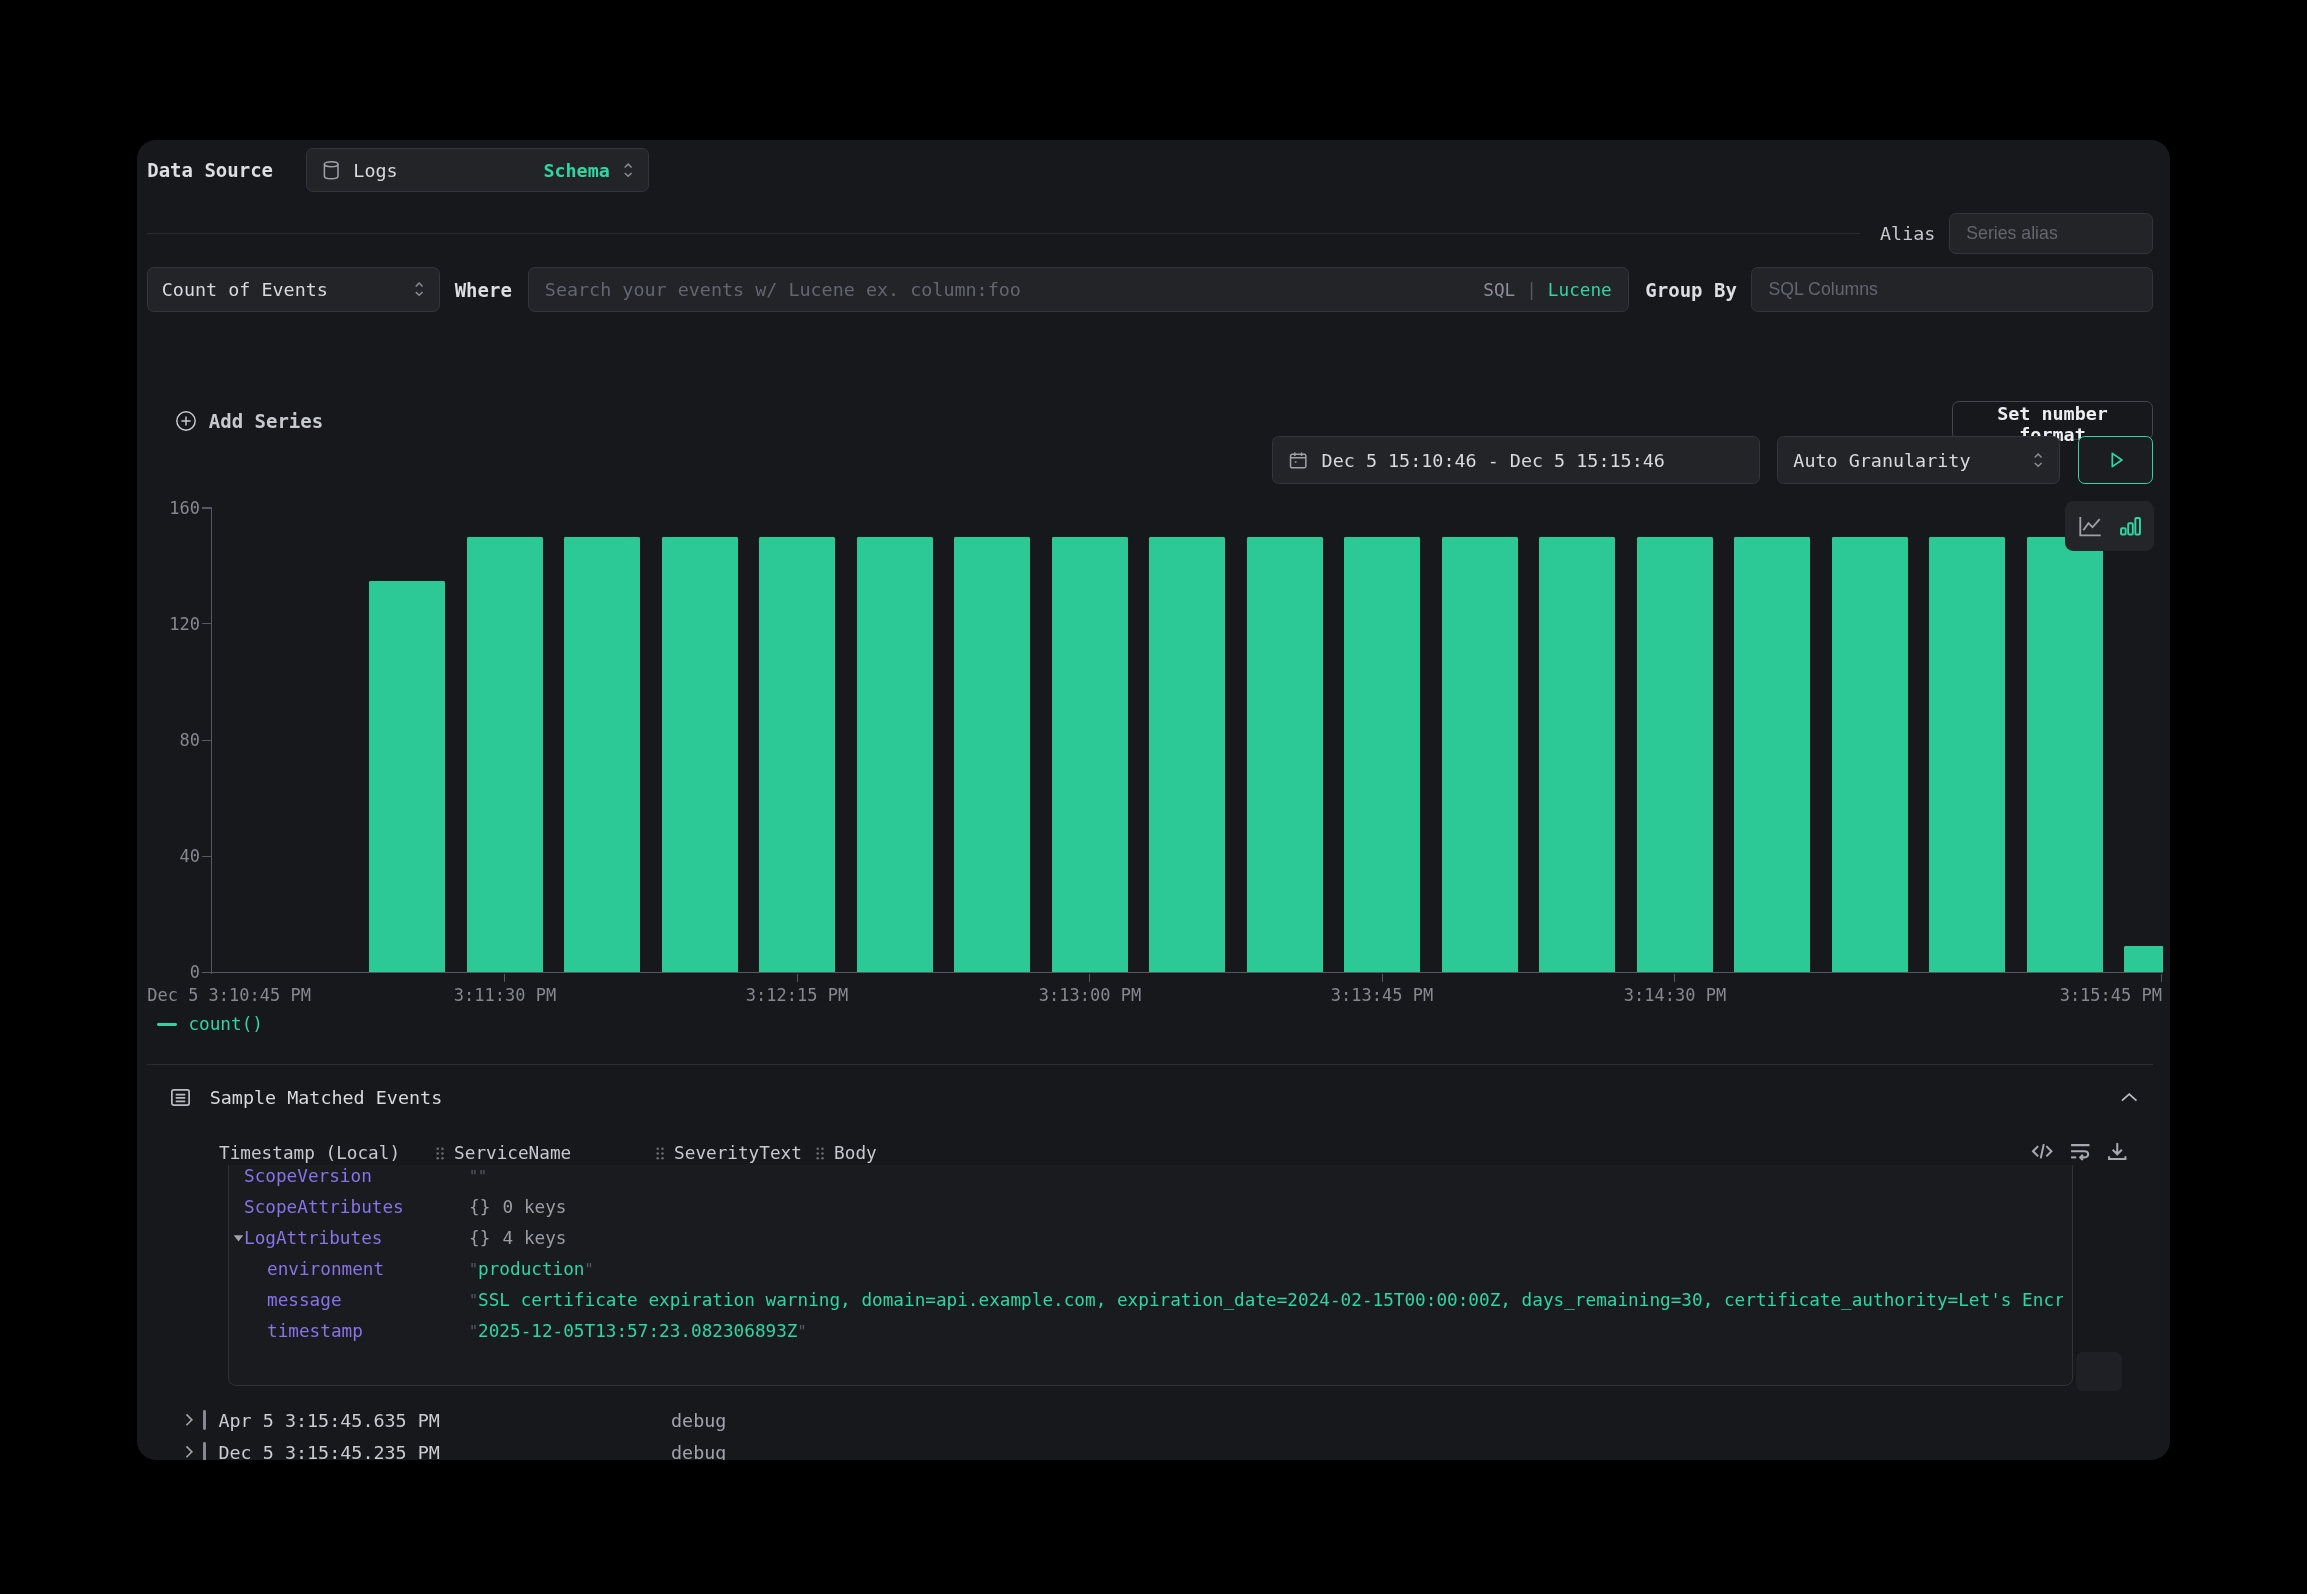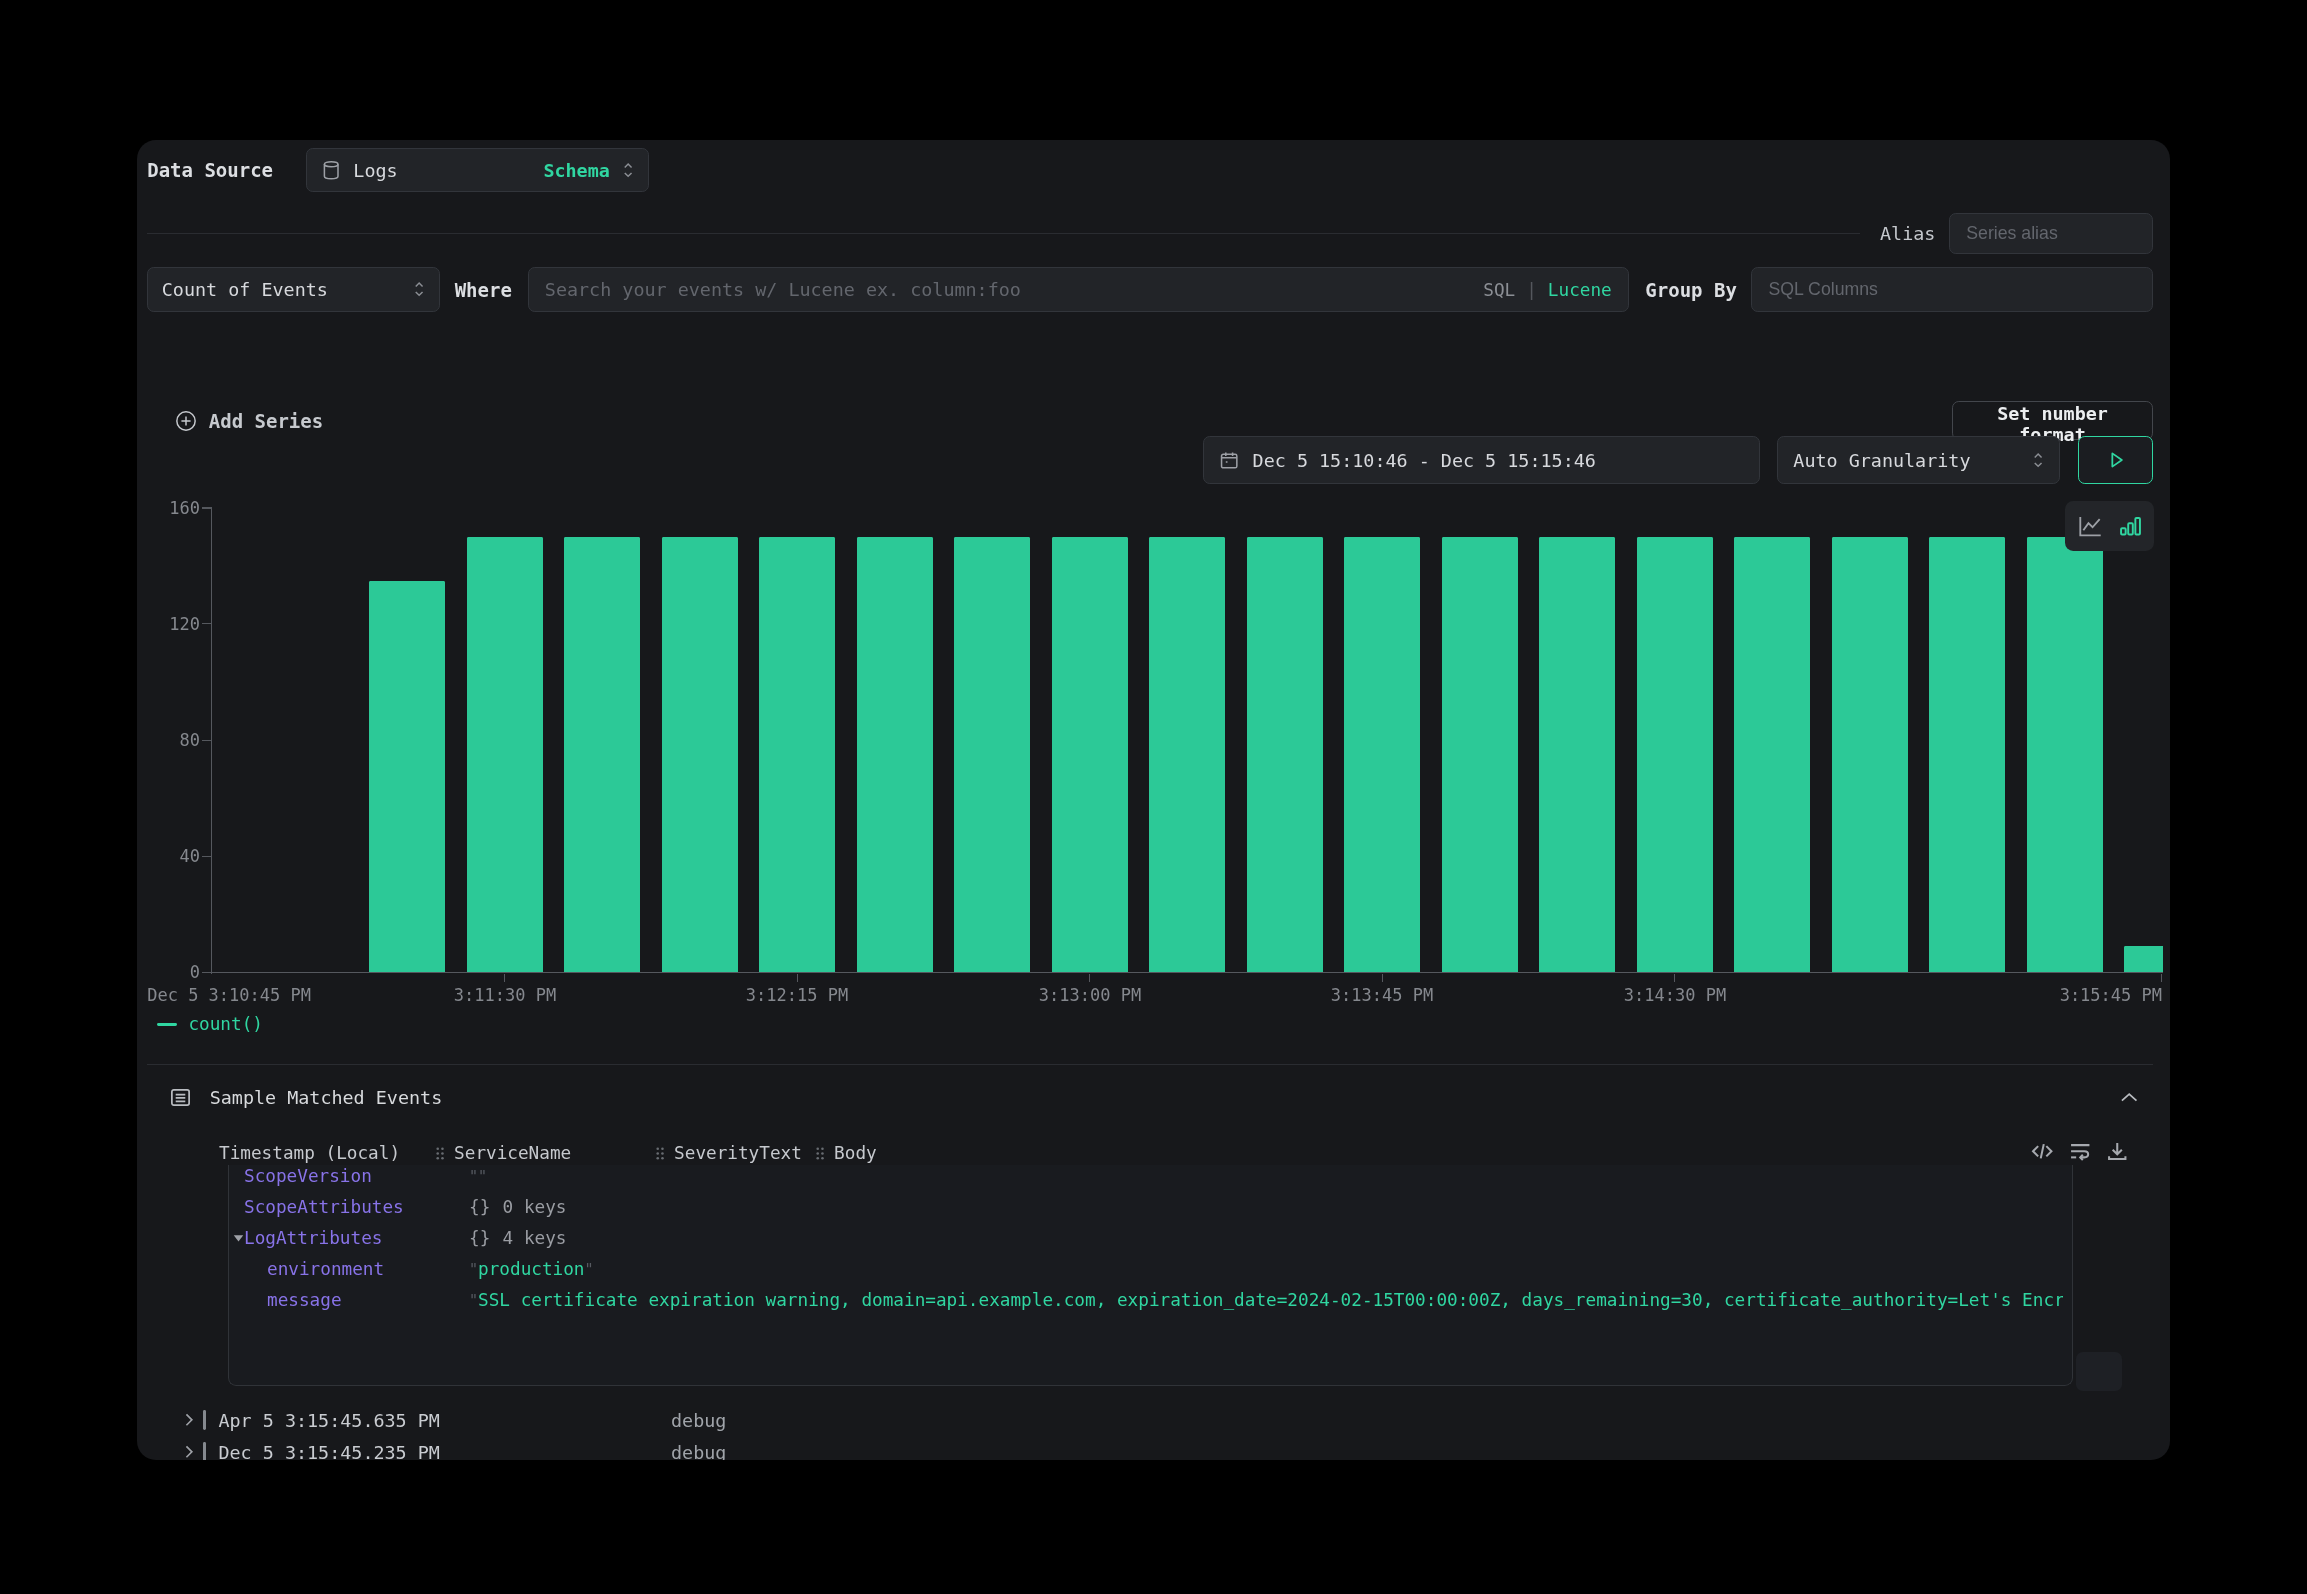--- a/index.html
+++ b/index.html
@@ -45,21 +45,21 @@
   .groupby-label{margin-left:16.3px;}
   .groupby-input{margin-left:14.3px;width:403px;height:45px;font-size:17.7px;}
   
   .row-series{top:221px;height:39px;margin-top:40px;}
   .add-series{display:flex;align-items:center;gap:11.6px;margin-left:28px;cursor:pointer;
               color:#c6c9ce;font-size:19px;font-weight:700;}
   .numfmt{margin-left:auto;width:201px;height:39px;background:transparent;border:1.4px solid #43464c;
           border-radius:6.8px;color:#eceef0;font-family:inherit;font-size:18.4px;font-weight:700;cursor:pointer;}
   
   .row-toolbar{top:296px;height:48px;justify-content:flex-end;gap:17.7px;}
-  .timerange{width:557px;height:48px;padding:0 15px;gap:13.6px;cursor:pointer;font-size:18.4px;}
+  .timerange{width:488px;height:48px;padding:0 15px;gap:13.6px;cursor:pointer;font-size:18.4px;}
   .granularity{width:283px;height:48px;padding:0 15px;cursor:pointer;font-size:18.4px;}
   .granularity .chev{margin-left:auto;}
   .run-btn{width:75px;height:48px;background:#1b1d21;border:1.7px solid var(--accent);border-radius:6.8px;
            display:flex;align-items:center;justify-content:center;cursor:pointer;}
   
   .chart{position:absolute;left:0;top:368px;width:2033px;height:518px;}
   .y-axis-line{position:absolute;left:74px;top:0;width:1.4px;height:466px;background:var(--axis);}
   .x-axis-line{position:absolute;left:74px;top:464px;width:1952px;height:1.4px;background:var(--axis);}
   .plot{position:absolute;left:76px;top:0;width:1950px;height:464px;overflow:hidden;}
   .bar{position:absolute;bottom:0;border-radius:1.4px 1.4px 0 0;}
@@ -375,20 +375,24 @@
           <span class="attr-val"><span class="braces">{}</span><span class="count">4 keys</span></span>
         </div>
         <div class="attr-row">
           <span class="attr-key" style="left: 38px;">environment</span>
           <span class="attr-val"><span class="q">"</span><span class="sval">production</span><span class="q">"</span></span>
         </div>
         <div class="attr-row">
           <span class="attr-key" style="left: 38px;">message</span>
           <span class="attr-val"><span class="q">"</span><span class="sval">SSL certificate expiration warning, domain=api.example.com, expiration_date=2024-02-15T00:00:00Z, days_remaining=30, certificate_authority=Let's Encrypt, key_siz</span></span>
         </div>
+        <div class="attr-row">
+          <span class="attr-key" style="left: 38px;">timestamp</span>
+          <span class="attr-val"><span class="q">"</span><span class="sval">2025-12-05T13:57:23.082306893Z</span><span class="q">"</span></span>
+        </div>
       </div>
   </div>
 
   <div id="event-rows">
       <div class="event-row" style="top: 1265px;">
         <span class="erow-chev icon">
           <svg width="12.3" height="17.7" viewBox="0 0 18 26" fill="none" stroke="#9ea1a7" stroke-width="2.4">
             <path d="M5 5l8 8-8 8"></path>
           </svg>
         </span>

